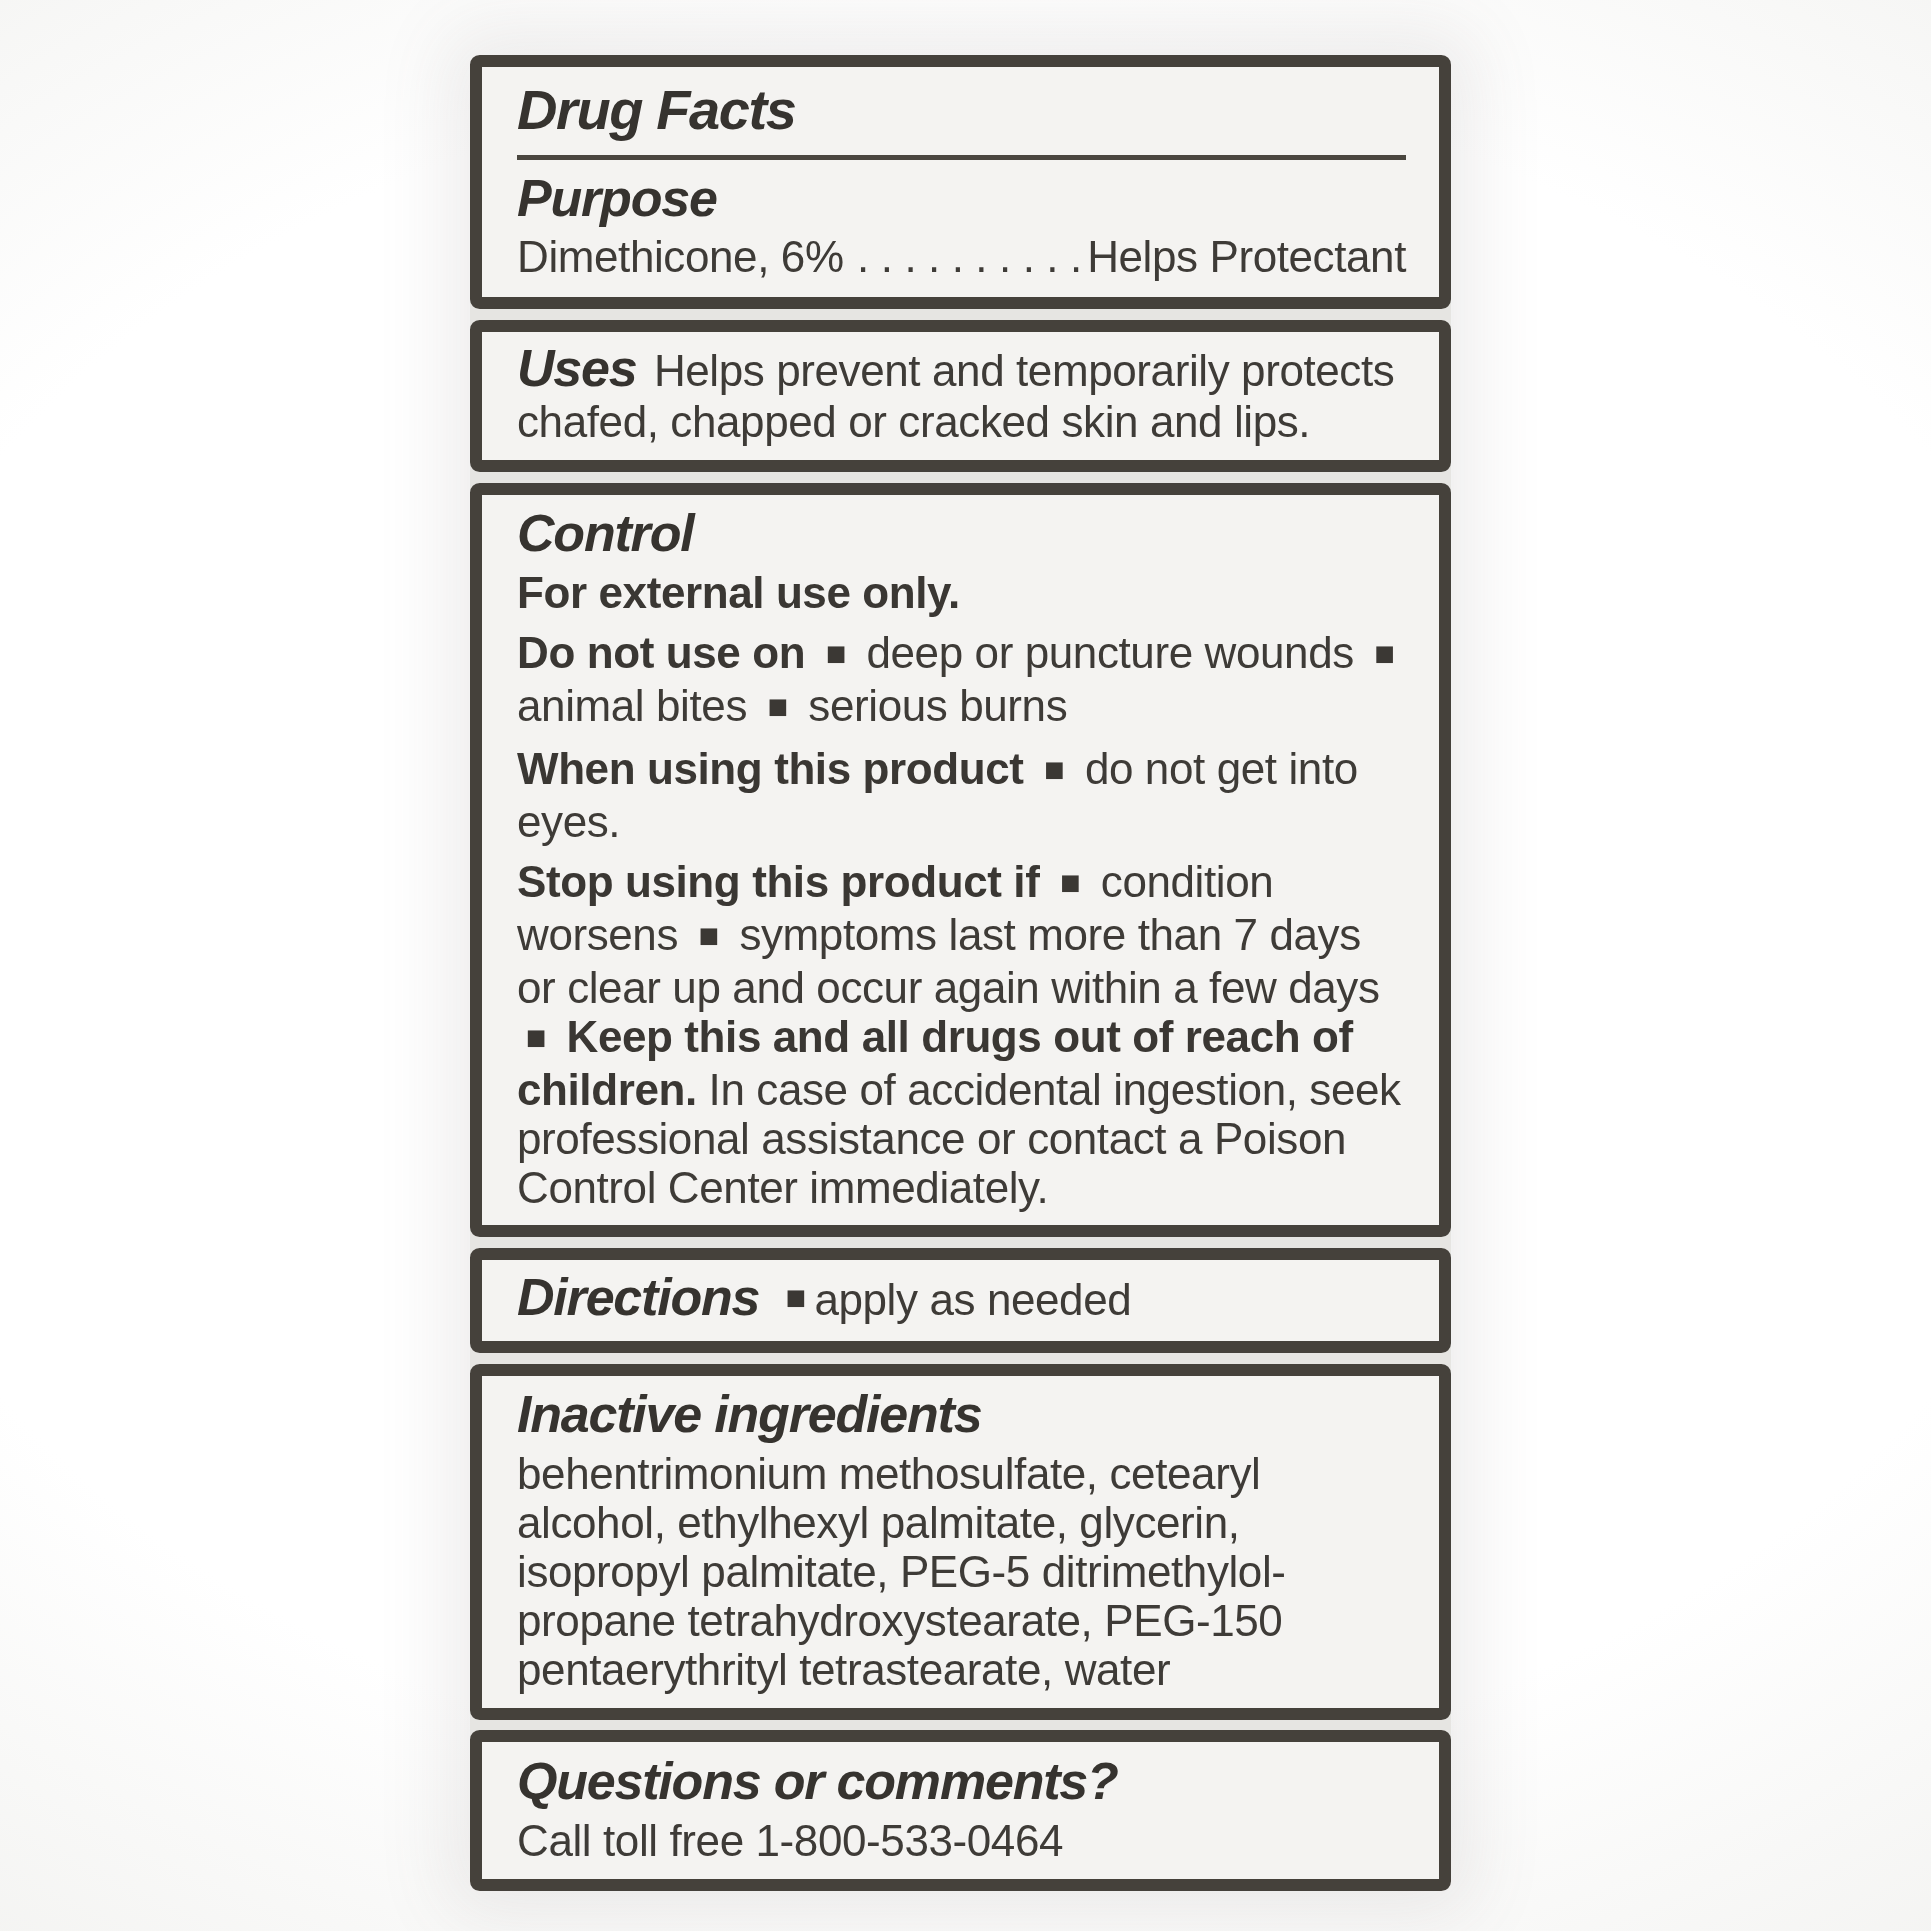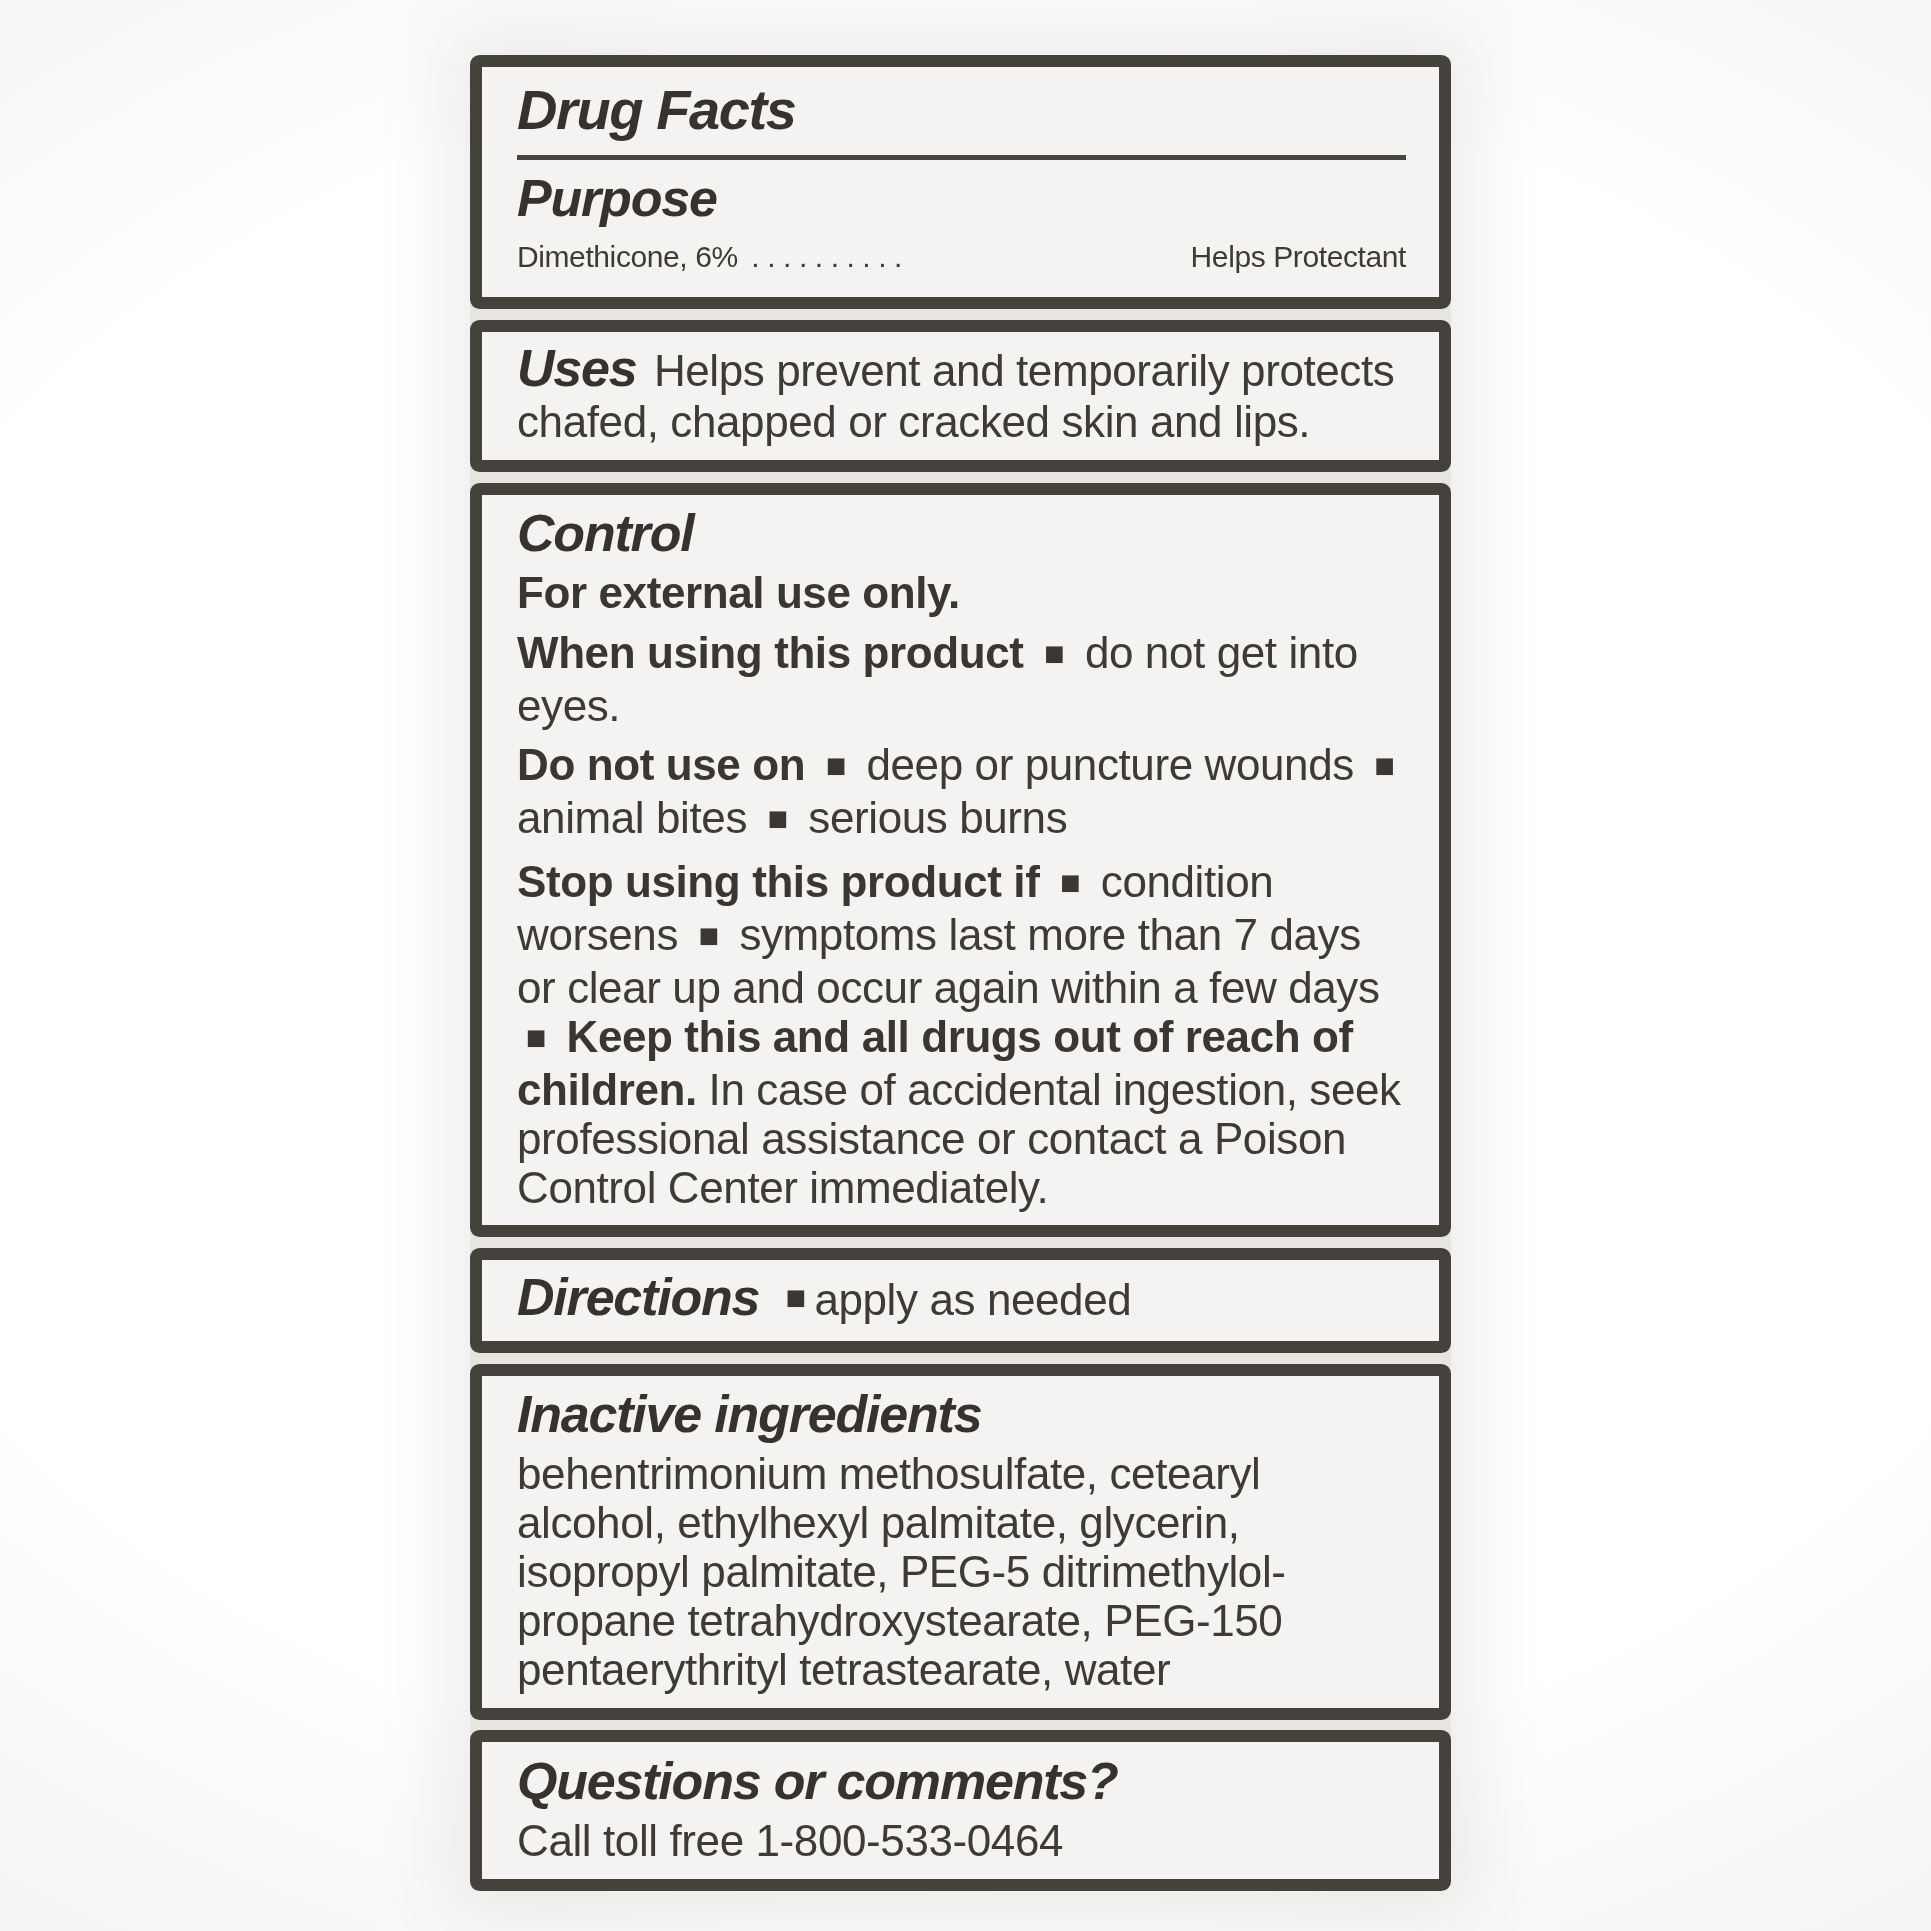--- a/index.html
+++ b/index.html
@@ -49,21 +49,21 @@
 
   .body {
     font-size: 44px; line-height: 49px; letter-spacing: -0.4px;
     margin: 0;
   }
   p.body + p.body { margin-top: 10.6px; }
   b { font-weight: bold; color: #3a3733; }
 
   .dotline {
     display: flex; align-items: baseline; white-space: nowrap;
-    font-size: 30px; line-height: 52px; letter-spacing: -0.4px; margin-top: 3.9px;
+    font-size: 44px; line-height: 52px; letter-spacing: -0.4px; margin-top: 3.9px;
   }
   .dots { flex: 1; overflow: hidden; padding-left: 13.5px; }
 
   .sq {
     font-style: normal; font-weight: normal;
     font-size: 0.78em; color: #3b3834;
     margin: 0 8.7px; position: relative; top: -2.9px;
   }
   .dirline { display: flex; align-items: baseline; }
   .dirline .sq { top: -5.8px; }
@@ -92,32 +92,32 @@
         <span class="h2 inline">Uses</span><span>Helps prevent and temporarily protects chafed, chapped or cracked skin and lips.</span>
       </p>
     </section>
 
     <section class="panel">
       <div class="h2 block">Control</div>
       <p class="body">
         <b>For external use only.</b>
       </p>
       <p class="body">
-        <b>When using this product</b>
-        <span class="sq">■</span>
-        <span>do not get into eyes.</span>
-      </p>
-      <p class="body">
         <b>Do not use on</b>
         <span class="sq">■</span>
         <span>deep or puncture wounds</span>
         <span class="sq">■</span>
         <span>animal bites</span>
         <span class="sq">■</span>
         <span>serious burns</span>
+      </p>
+      <p class="body">
+        <b>When using this product</b>
+        <span class="sq">■</span>
+        <span>do not get into eyes.</span>
       </p>
       <p class="body">
         <b>Stop using this product if</b>
         <span class="sq">■</span>
         <span>condition worsens</span>
         <span class="sq">■</span>
         <span>symptoms last more than 7 days or clear up and occur again within a few days</span>
         <span class="sq">■</span>
         <b>Keep this and all drugs out of reach of children.</b>
         <span>In case of accidental ingestion, seek professional assistance or contact a Poison Control Center immediately.</span>

